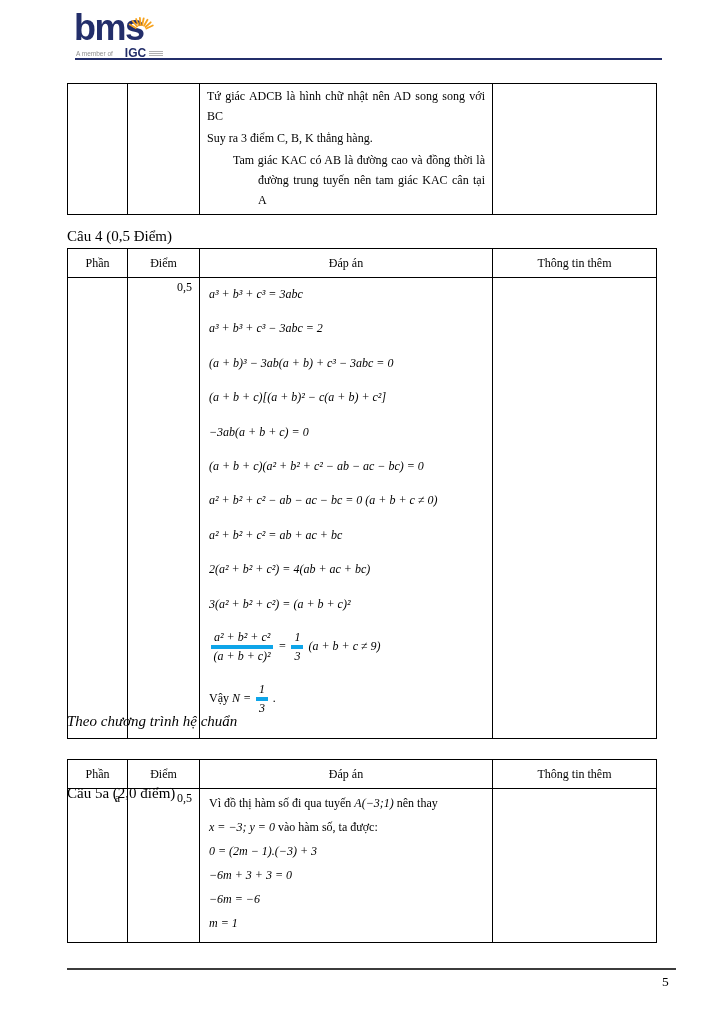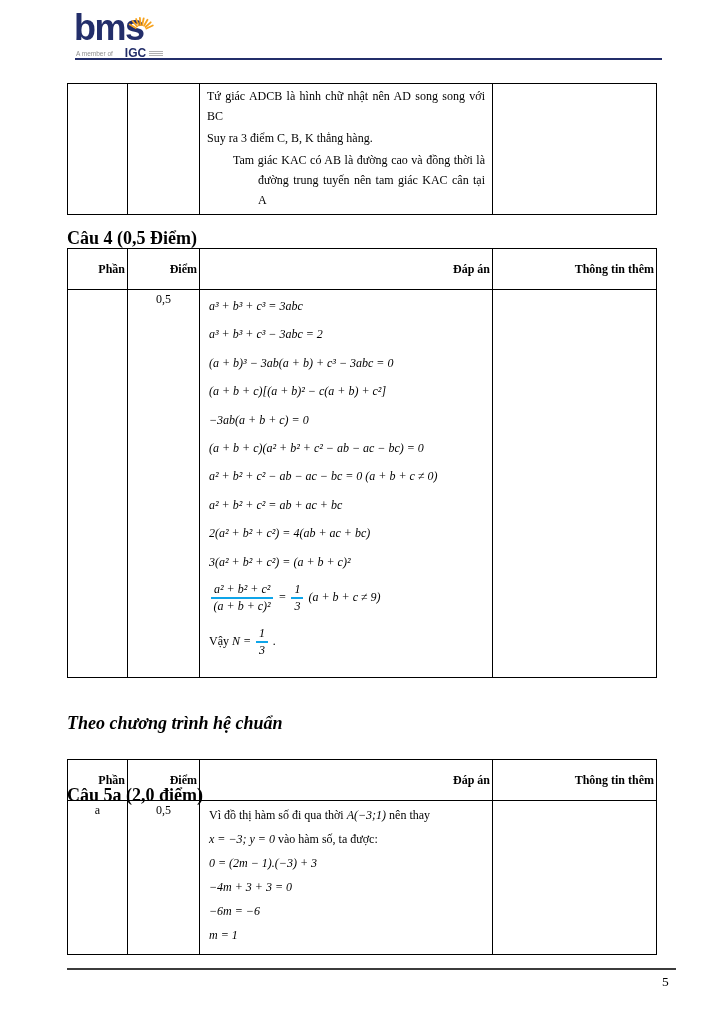--- a/index.html
+++ b/index.html
@@ -20,48 +20,48 @@
   .sunburst{position:absolute;left:53px;top:-7px;}
   .tagline{position:absolute;left:2px;top:36px;display:flex;align-items:center;gap:3px;
            font-family:"Liberation Sans","DejaVu Sans",sans-serif;}
   .tagline .memberof{font-size:6.5px;color:#8d8d8d;}
   .tagline .brand{font-size:12px;font-weight:bold;color:var(--navy);letter-spacing:0;margin-left:9px;}
   .brand-lines{display:inline-block;}
   .brand-lines i{display:block;width:14px;height:1px;background:#b0b0b0;margin:1px 0;}
   .header-rule{position:absolute;left:75px;top:58px;width:587px;height:2px;background:var(--navy);}
 
   
-  .heading{position:absolute;left:67px;font-size:18px;font-weight:bold;white-space:nowrap;}
+  .heading{position:absolute;left:67px;font-size:15px;font-weight:normal;white-space:nowrap;}
   .heading.italic{font-style:italic;}
 
   
   table.anskey{position:absolute;left:67px;border-collapse:collapse;table-layout:fixed;width:589px;}
   table.anskey td,table.anskey th{border:1px solid #000;font-size:12px;vertical-align:top;
       padding:2px 7px;overflow:hidden;}
-  table.anskey th{font-weight:bold;text-align:right;vertical-align:middle;height:41px;padding:2px;}
-  td.c-center{text-align:center;vertical-align:middle;}
+  table.anskey th{font-weight:normal;text-align:center;vertical-align:middle;height:29px;padding:2px;}
+  td.c-center{text-align:right;vertical-align:middle;}
 
   .t1-row td{height:121px;}
   .t2-row td{height:388px;}
   .t3-row td{height:145px;}
 
   
   .para{text-align:justify;margin:0 0 2px 0;line-height:20px;}
   .para.hang{padding-left:51px;text-indent:-25px;}
 
   .eqs{padding:2px 1px 0 2px;}
-  .eq{margin:14px 0;line-height:1.2;}
+  .eq{margin:20px 0;line-height:1.2;}
   .eq:first-child{margin-top:5px;}
   .ln{margin:9px 0;line-height:1.25;}
   .ln:first-child{margin-top:3px;}
   .tx{font-style:normal;text-align:center;}
   .mi{font-style:italic;}
   .frac{display:inline-flex;flex-direction:column;vertical-align:middle;text-align:center;
         font-style:italic;margin:0 2px;line-height:1.1;}
-  .frac .n{display:block;padding:0 3px 1px 3px;border-bottom:2px solid #0ea5e9;}
+  .frac .n{display:block;padding:0 3px 1px 3px;border-bottom:4px solid #0ea5e9;}
   .frac .d{display:block;padding-top:1px;}
 
   
   .footer-rule{position:absolute;left:67px;top:968px;width:609px;height:2px;background:var(--rule);}
   .page-num{position:absolute;left:662px;top:974px;font-size:13.5px;}
 </style>
 </head>
 <body>
 
 <div class="page">
@@ -182,24 +182,24 @@
         <th>Đáp án</th>
         <th>Thông tin thêm</th>
       </tr>
     </thead>
     <tbody>
       <tr class="t3-row">
         <td class="c-center">a</td>
         <td class="c-center">0,5</td>
         <td>
             <div class="eqs" id="cau5a-lines">
-              <div class="ln"><span class="tx">Vì đồ thị hàm số đi qua thời </span><span class="mi">A(−3;1)</span><span class="tx"> nên thay</span></div>
+              <div class="ln"><span class="tx">Vì đồ thị hàm số đi qua tuyến </span><span class="mi">A(−3;1)</span><span class="tx"> nên thay</span></div>
               <div class="ln"><span class="mi">x = −3;  y = 0</span><span class="tx"> vào hàm số, ta được:</span></div>
               <div class="ln"><span class="mi">0 = (2m − 1).(−3) + 3</span></div>
-              <div class="ln"><span class="mi">−4m + 3 + 3 = 0</span></div>
+              <div class="ln"><span class="mi">−6m + 3 + 3 = 0</span></div>
               <div class="ln"><span class="mi">−6m = −6</span></div>
               <div class="ln"><span class="mi">m = 1</span></div>
             </div>
           </td>
         <td></td>
       </tr>
     </tbody>
   </table>
 
   <div class="footer-rule"></div>

